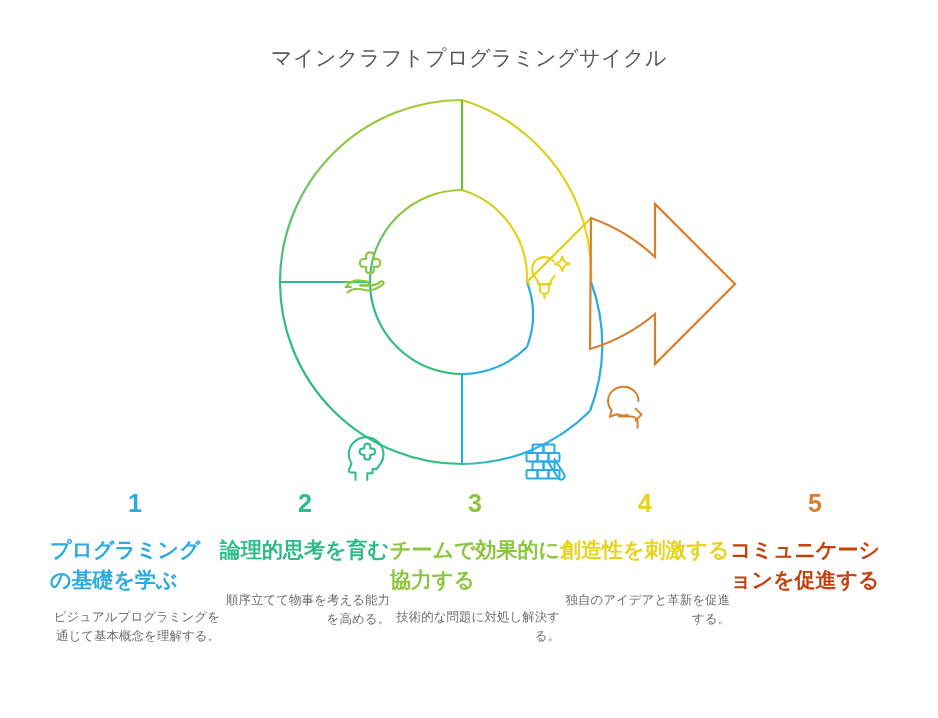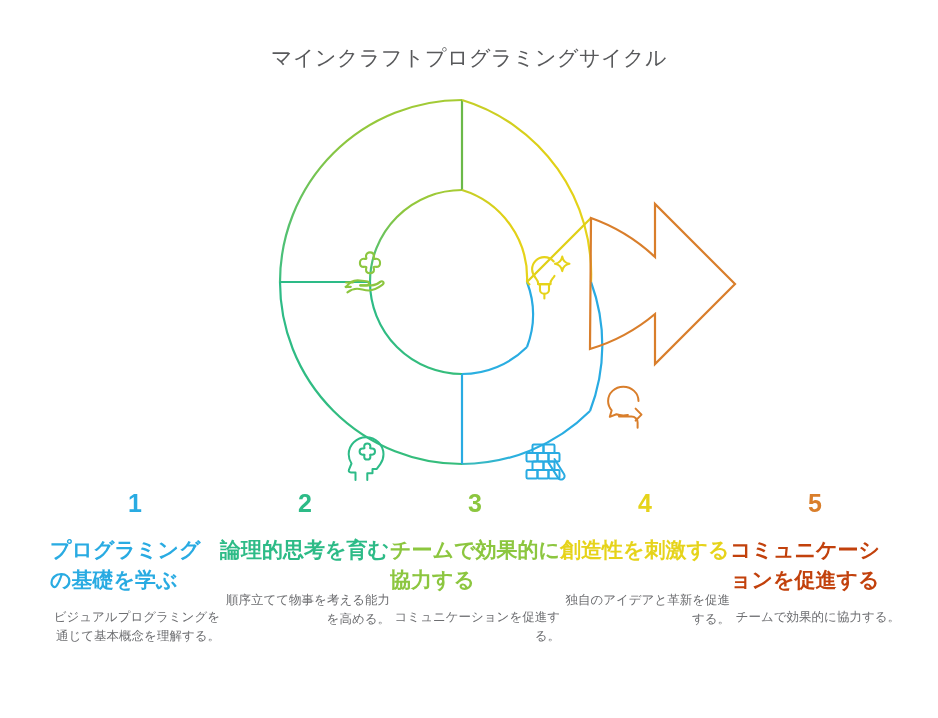--- a/index.html
+++ b/index.html
@@ -254,30 +254,29 @@
 
     <div class="legend-col">
       <div class="legend-num" style="color: rgb(45, 187, 135);">2</div>
       <div class="legend-head" style="color: rgb(45, 187, 135);">論理的思考を育む</div>
       <div class="legend-desc">順序立てて物事を考える能力を高める。</div>
     </div>
 
     <div class="legend-col">
       <div class="legend-num" style="color: rgb(140, 198, 63);">3</div>
       <div class="legend-head" style="color: rgb(140, 198, 63);">チームで効果的に協力する</div>
-      <div class="legend-desc">コミュニケーションを促進する。</div>
+      <div class="legend-desc">技術的な問題に対処し解決する。</div>
     </div>
 
     <div class="legend-col">
       <div class="legend-num" style="color: rgb(230, 211, 26);">4</div>
       <div class="legend-head" style="color: rgb(230, 211, 26);">創造性を刺激する</div>
       <div class="legend-desc">独自のアイデアと革新を促進する。</div>
     </div>
 
     <div class="legend-col">
       <div class="legend-num" style="color: rgb(217, 126, 43);">5</div>
       <div class="legend-head" style="color: #c2410c;">コミュニケーションを促進する</div>
-      <div class="legend-desc">チームで効果的に協力する。</div>
     </div>
 
   </div>
 
 </div>
 
 </body></html>

